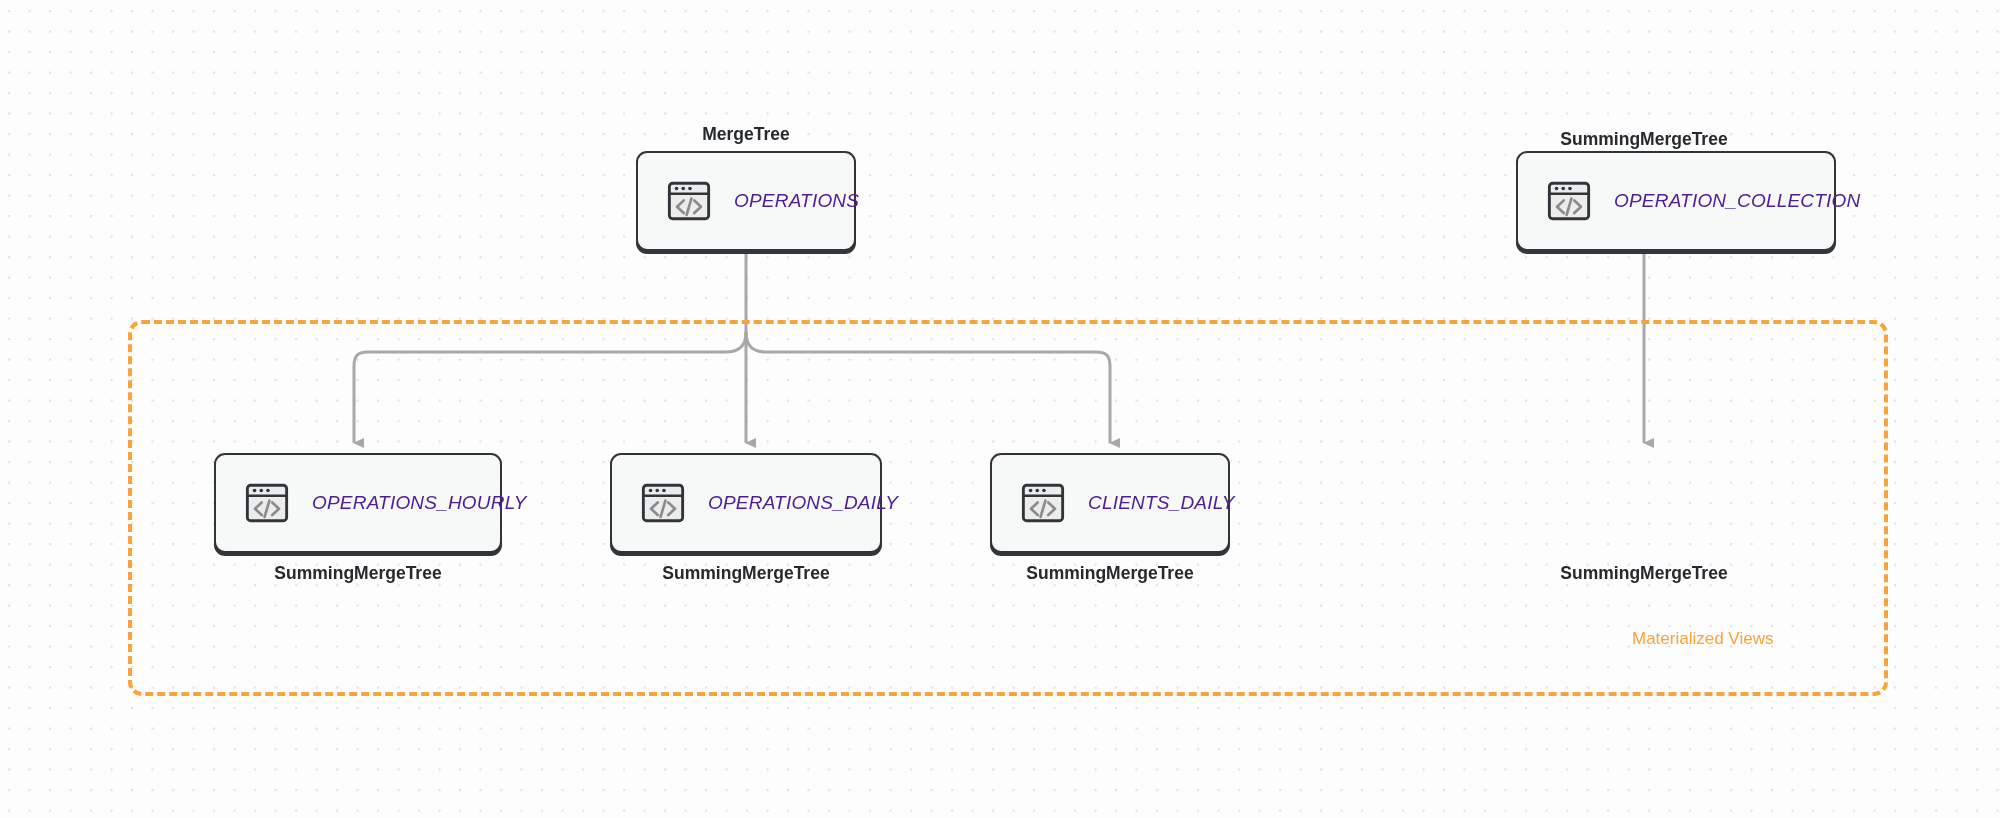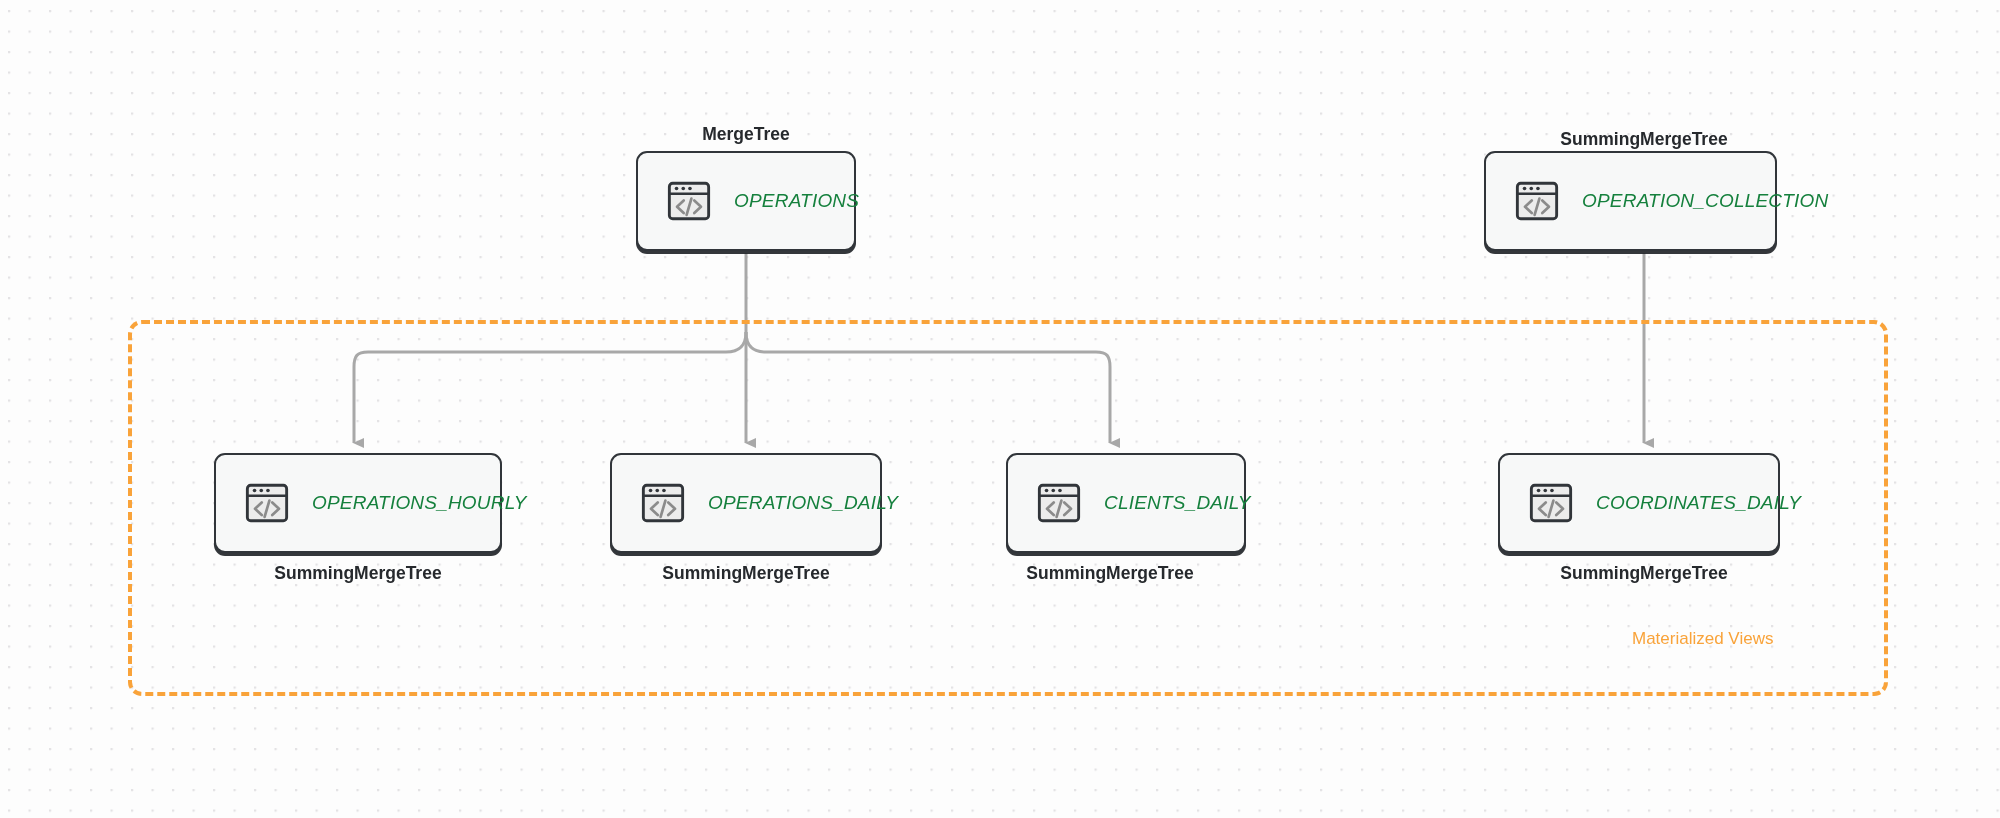--- a/index.html
+++ b/index.html
@@ -67,21 +67,21 @@
   .node-icon {
     flex: 0 0 auto;
     width: 46px;
     height: 46px;
     display: block;
   }
   .node-label {
     font-style: italic;
     font-size: 19px;
     letter-spacing: 0.2px;
-    color: #15803d;
+    color: #4c1d95;
     white-space: nowrap;
     font-family: "Liberation Sans", sans-serif;
   }
 
   
   .engine-caption {
     position: absolute;
     font-size: 17.5px;
     color: #26292d;
     white-space: nowrap;
@@ -132,21 +132,21 @@
       <circle cx="11" cy="11" r="1.9" fill="#31353a"></circle>
       <circle cx="18" cy="11" r="1.9" fill="#31353a"></circle>
       <circle cx="25" cy="11" r="1.9" fill="#31353a"></circle>
       <path d="M 18.5 23.5 L 11.5 30 L 18.5 36.5" fill="none" stroke="#8b8b8b" stroke-width="2.8" stroke-linecap="round" stroke-linejoin="round"></path>
       <path d="M 29.5 23.5 L 36.5 30 L 29.5 36.5" fill="none" stroke="#8b8b8b" stroke-width="2.8" stroke-linecap="round" stroke-linejoin="round"></path>
       <path d="M 26.5 21.5 L 21.5 38.5" fill="none" stroke="#8b8b8b" stroke-width="2.8" stroke-linecap="round"></path>
     </svg>
     <span class="node-label">OPERATIONS</span>
   </div>
 
-  <div class="node" style="left:1484px; top:151px; width:293px; height:100px;">
+  <div class="node" style="left:1516px; top:151px; width:320px; height:100px;">
     <svg class="node-icon" viewBox="0 0 48 48" xmlns="http://www.w3.org/2000/svg">
       <rect x="3.5" y="5.5" width="41" height="37" rx="3.5" fill="#ececec" stroke="#31353a" stroke-width="3"></rect>
       <path d="M 3.5 16.5 L 44.5 16.5" stroke="#31353a" stroke-width="2.6"></path>
       <circle cx="11" cy="11" r="1.9" fill="#31353a"></circle>
       <circle cx="18" cy="11" r="1.9" fill="#31353a"></circle>
       <circle cx="25" cy="11" r="1.9" fill="#31353a"></circle>
       <path d="M 18.5 23.5 L 11.5 30 L 18.5 36.5" fill="none" stroke="#8b8b8b" stroke-width="2.8" stroke-linecap="round" stroke-linejoin="round"></path>
       <path d="M 29.5 23.5 L 36.5 30 L 29.5 36.5" fill="none" stroke="#8b8b8b" stroke-width="2.8" stroke-linecap="round" stroke-linejoin="round"></path>
       <path d="M 26.5 21.5 L 21.5 38.5" fill="none" stroke="#8b8b8b" stroke-width="2.8" stroke-linecap="round"></path>
     </svg>
@@ -176,43 +176,30 @@
       <circle cx="18" cy="11" r="1.9" fill="#31353a"></circle>
       <circle cx="25" cy="11" r="1.9" fill="#31353a"></circle>
       <path d="M 18.5 23.5 L 11.5 30 L 18.5 36.5" fill="none" stroke="#8b8b8b" stroke-width="2.8" stroke-linecap="round" stroke-linejoin="round"></path>
       <path d="M 29.5 23.5 L 36.5 30 L 29.5 36.5" fill="none" stroke="#8b8b8b" stroke-width="2.8" stroke-linecap="round" stroke-linejoin="round"></path>
       <path d="M 26.5 21.5 L 21.5 38.5" fill="none" stroke="#8b8b8b" stroke-width="2.8" stroke-linecap="round"></path>
     </svg>
     <span class="node-label">OPERATIONS_DAILY</span>
   </div>
   <div class="engine-caption" style="left:606px; top:563px; width:280px;">SummingMergeTree</div>
 
-  <div class="node" style="left:990px; top:453px; width:240px; height:100px;margin-left:16px;">
+  <div class="node" style="left:990px; top:453px; width:240px; height:100px;">
     <svg class="node-icon" viewBox="0 0 48 48" xmlns="http://www.w3.org/2000/svg">
       <rect x="3.5" y="5.5" width="41" height="37" rx="3.5" fill="#ececec" stroke="#31353a" stroke-width="3"></rect>
       <path d="M 3.5 16.5 L 44.5 16.5" stroke="#31353a" stroke-width="2.6"></path>
       <circle cx="11" cy="11" r="1.9" fill="#31353a"></circle>
       <circle cx="18" cy="11" r="1.9" fill="#31353a"></circle>
       <circle cx="25" cy="11" r="1.9" fill="#31353a"></circle>
       <path d="M 18.5 23.5 L 11.5 30 L 18.5 36.5" fill="none" stroke="#8b8b8b" stroke-width="2.8" stroke-linecap="round" stroke-linejoin="round"></path>
       <path d="M 29.5 23.5 L 36.5 30 L 29.5 36.5" fill="none" stroke="#8b8b8b" stroke-width="2.8" stroke-linecap="round" stroke-linejoin="round"></path>
       <path d="M 26.5 21.5 L 21.5 38.5" fill="none" stroke="#8b8b8b" stroke-width="2.8" stroke-linecap="round"></path>
     </svg>
     <span class="node-label">CLIENTS_DAILY</span>
   </div>
   <div class="engine-caption" style="left:970px; top:563px; width:280px;">SummingMergeTree</div>
 
-  <div class="node" style="left:1498px; top:453px; width:282px; height:100px;">
-    <svg class="node-icon" viewBox="0 0 48 48" xmlns="http://www.w3.org/2000/svg">
-      <rect x="3.5" y="5.5" width="41" height="37" rx="3.5" fill="#ececec" stroke="#31353a" stroke-width="3"></rect>
-      <path d="M 3.5 16.5 L 44.5 16.5" stroke="#31353a" stroke-width="2.6"></path>
-      <circle cx="11" cy="11" r="1.9" fill="#31353a"></circle>
-      <circle cx="18" cy="11" r="1.9" fill="#31353a"></circle>
-      <circle cx="25" cy="11" r="1.9" fill="#31353a"></circle>
-      <path d="M 18.5 23.5 L 11.5 30 L 18.5 36.5" fill="none" stroke="#8b8b8b" stroke-width="2.8" stroke-linecap="round" stroke-linejoin="round"></path>
-      <path d="M 29.5 23.5 L 36.5 30 L 29.5 36.5" fill="none" stroke="#8b8b8b" stroke-width="2.8" stroke-linecap="round" stroke-linejoin="round"></path>
-      <path d="M 26.5 21.5 L 21.5 38.5" fill="none" stroke="#8b8b8b" stroke-width="2.8" stroke-linecap="round"></path>
-    </svg>
-    <span class="node-label">COORDINATES_DAILY</span>
-  </div>
   <div class="engine-caption" style="left:1504px; top:563px; width:280px;">SummingMergeTree</div>
 
 </div>
 
 </body></html>

